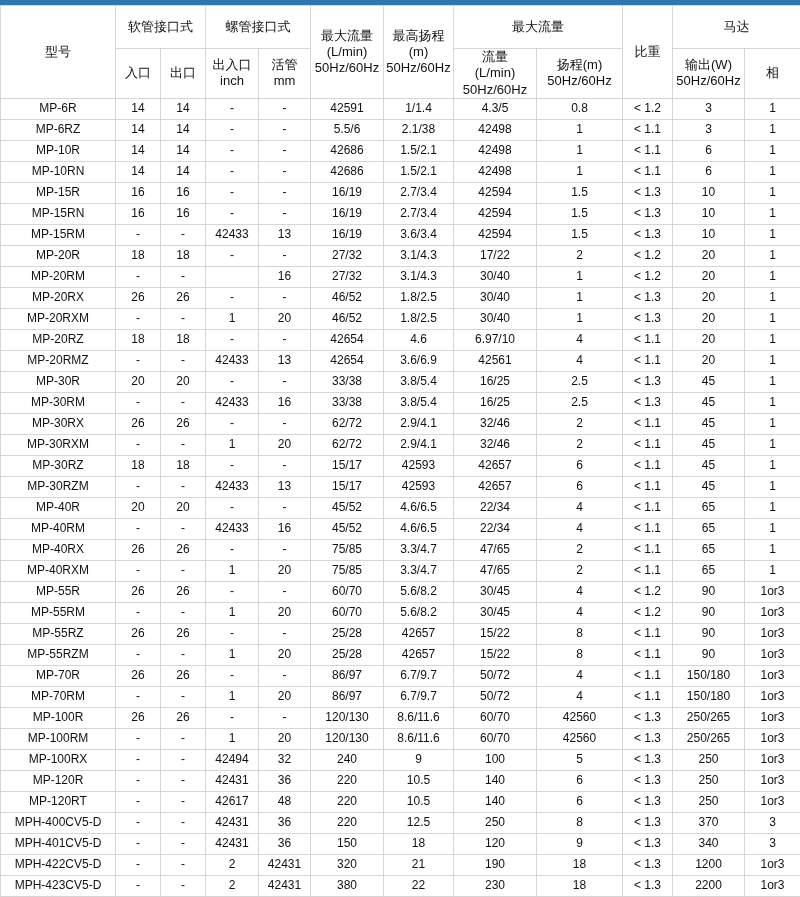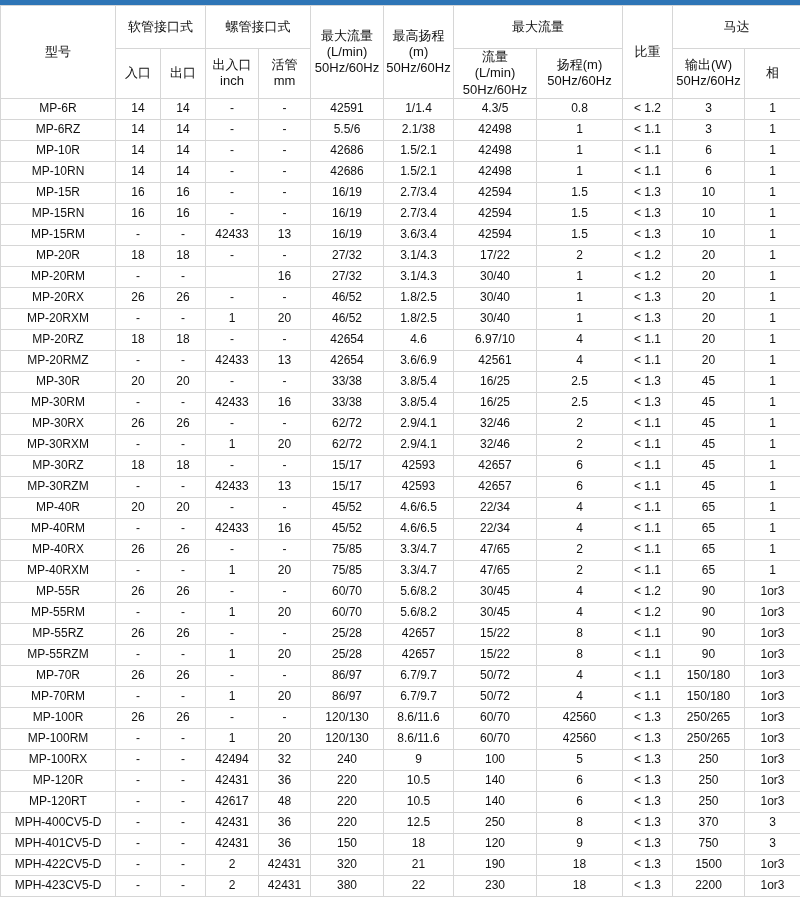--- a/index.html
+++ b/index.html
@@ -589,35 +589,35 @@
         <td>MPH-401CV5-D</td>
         <td>-</td>
         <td>-</td>
         <td>42431</td>
         <td>36</td>
         <td>150</td>
         <td>18</td>
         <td>120</td>
         <td>9</td>
         <td>&lt; 1.3</td>
-        <td>750</td>
+        <td>340</td>
         <td>3</td>
       </tr>
       <tr>
         <td>MPH-422CV5-D</td>
         <td>-</td>
         <td>-</td>
         <td>2</td>
         <td>42431</td>
         <td>320</td>
         <td>21</td>
         <td>190</td>
         <td>18</td>
         <td>&lt; 1.3</td>
-        <td>1500</td>
+        <td>1200</td>
         <td>1or3</td>
       </tr>
       <tr>
         <td>MPH-423CV5-D</td>
         <td>-</td>
         <td>-</td>
         <td>2</td>
         <td>42431</td>
         <td>380</td>
         <td>22</td>

